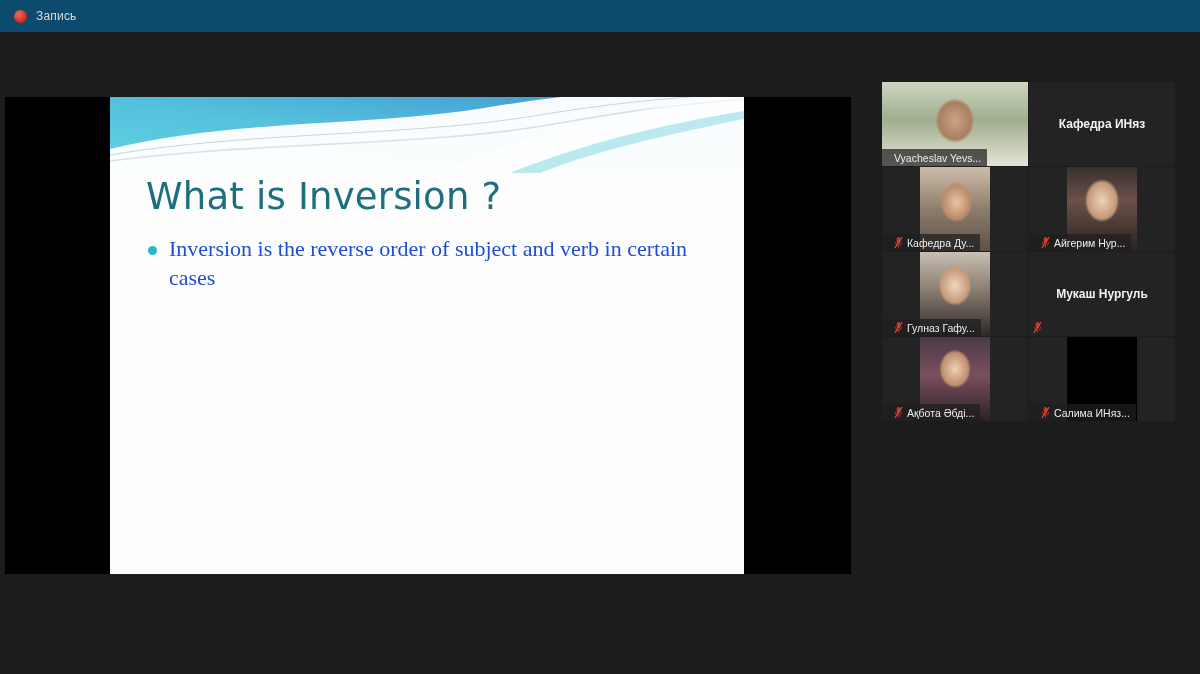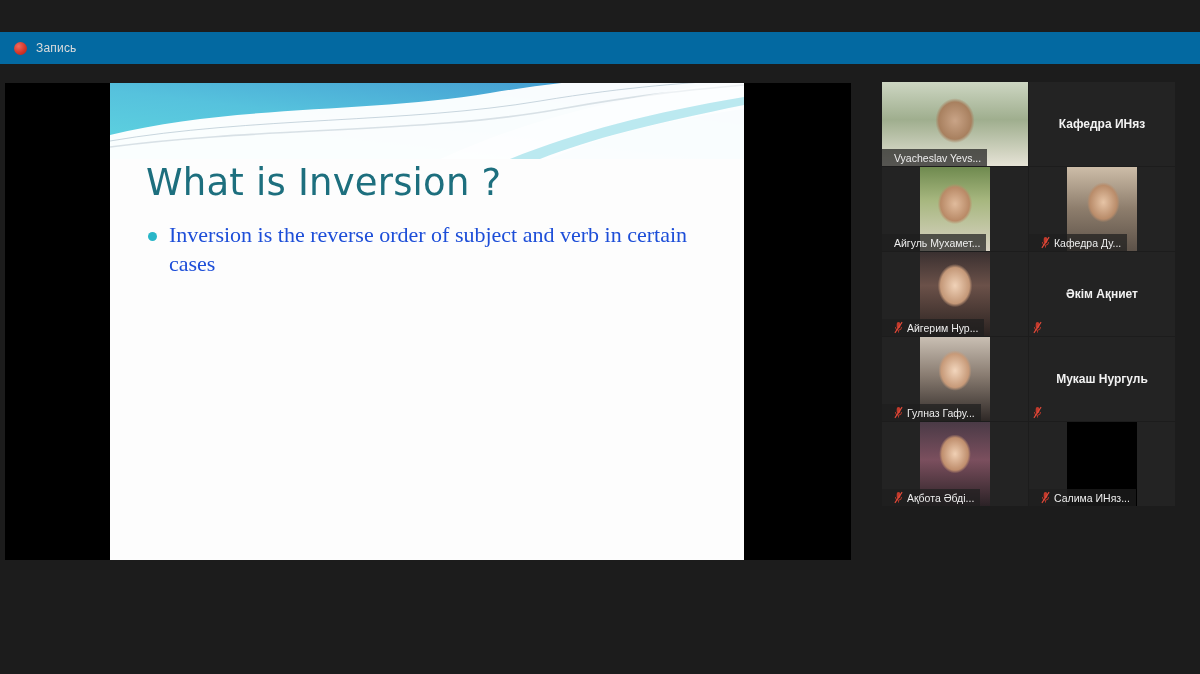--- a/index.html
+++ b/index.html
@@ -8,32 +8,32 @@
     background: #1b1b1b;
     font-family: "Liberation Sans", sans-serif;
     overflow: hidden;
   }
 
   #app { position: relative; width: 1200px; height: 674px; background: #1c1c1c; }
 
   
   .rec-bar {
     position: absolute; left: 0; top: 0; width: 1200px; height: 32px;
-    background: #0369a1; display: flex; align-items: center; padding-left: 14px; margin-top: 32px;
+    background: #0c4a6e; display: flex; align-items: center; padding-left: 14px;
   }
   .rec-dot {
     width: 13px; height: 13px; border-radius: 50%;
     background: radial-gradient(circle at 35% 32%, #f06a5e 0%, #d4362a 55%, #a62018 100%);
     margin-right: 9px; flex: none;
   }
   .rec-label { color: #dcdcdc; font-size: 12px; letter-spacing: .2px; }
 
   
   .share-stage {
-    position: absolute; left: 5px; top: 83px; width: 846px; height: 477px;
+    position: absolute; left: 5px; top: 97px; width: 846px; height: 477px;
     background: #000;
   }
   .slide {
     position: absolute; left: 105px; top: 0px; width: 634px; height: 477px;
     background: #fdfdfd; overflow: hidden;
   }
   .slide-banner {
     position: absolute; left: 0; top: 0; width: 100%; height: 76px; overflow: hidden;
   }
   .slide-banner svg { display: block; width: 100%; height: 100%; }
@@ -166,26 +166,20 @@
       <div class="tile active wide">
         <div class="video cam-a"></div>
         <div class="tile-footer chip">
           <span class="nm">Vyacheslav Yevs...</span>
         </div>
       </div>
       <div class="tile">
         <div class="tile-name-center">Кафедра ИНяз</div>
       </div>
       <div class="tile">
-        <div class="video cam-b"></div>
-        <div class="tile-footer chip">
-          <span class="nm">Айгуль Мухамет...</span>
-        </div>
-      </div>
-      <div class="tile">
         <div class="video cam-c"></div>
         <div class="tile-footer chip">
           <svg class="mic-muted" viewBox="0 0 10 14">
             <rect x="3" y="1" width="4" height="7" rx="2" fill="#c0392b"></rect>
             <path d="M1.6 6.6a3.4 3.4 0 0 0 6.8 0" fill="none" stroke="#c0392b" stroke-width="1.1"></path>
             <rect x="4.5" y="10" width="1" height="2.6" fill="#c0392b"></rect>
             <line x1="1" y1="13" x2="9" y2="1" stroke="#e04a3a" stroke-width="1.3"></line>
           </svg>
           <span class="nm">Кафедра Ду...</span>
         </div>
@@ -193,31 +187,20 @@
       <div class="tile">
         <div class="video cam-d"></div>
         <div class="tile-footer chip">
           <svg class="mic-muted" viewBox="0 0 10 14">
             <rect x="3" y="1" width="4" height="7" rx="2" fill="#c0392b"></rect>
             <path d="M1.6 6.6a3.4 3.4 0 0 0 6.8 0" fill="none" stroke="#c0392b" stroke-width="1.1"></path>
             <rect x="4.5" y="10" width="1" height="2.6" fill="#c0392b"></rect>
             <line x1="1" y1="13" x2="9" y2="1" stroke="#e04a3a" stroke-width="1.3"></line>
           </svg>
           <span class="nm">Айгерим Нур...</span>
-        </div>
-      </div>
-      <div class="tile">
-        <div class="tile-name-center">Әкім Ақниет</div>
-        <div class="tile-footer">
-          <svg class="mic-muted" viewBox="0 0 10 14">
-            <rect x="3" y="1" width="4" height="7" rx="2" fill="#c0392b"></rect>
-            <path d="M1.6 6.6a3.4 3.4 0 0 0 6.8 0" fill="none" stroke="#c0392b" stroke-width="1.1"></path>
-            <rect x="4.5" y="10" width="1" height="2.6" fill="#c0392b"></rect>
-            <line x1="1" y1="13" x2="9" y2="1" stroke="#e04a3a" stroke-width="1.3"></line>
-          </svg>
         </div>
       </div>
       <div class="tile">
         <div class="video cam-e"></div>
         <div class="tile-footer chip">
           <svg class="mic-muted" viewBox="0 0 10 14">
             <rect x="3" y="1" width="4" height="7" rx="2" fill="#c0392b"></rect>
             <path d="M1.6 6.6a3.4 3.4 0 0 0 6.8 0" fill="none" stroke="#c0392b" stroke-width="1.1"></path>
             <rect x="4.5" y="10" width="1" height="2.6" fill="#c0392b"></rect>
             <line x1="1" y1="13" x2="9" y2="1" stroke="#e04a3a" stroke-width="1.3"></line>

